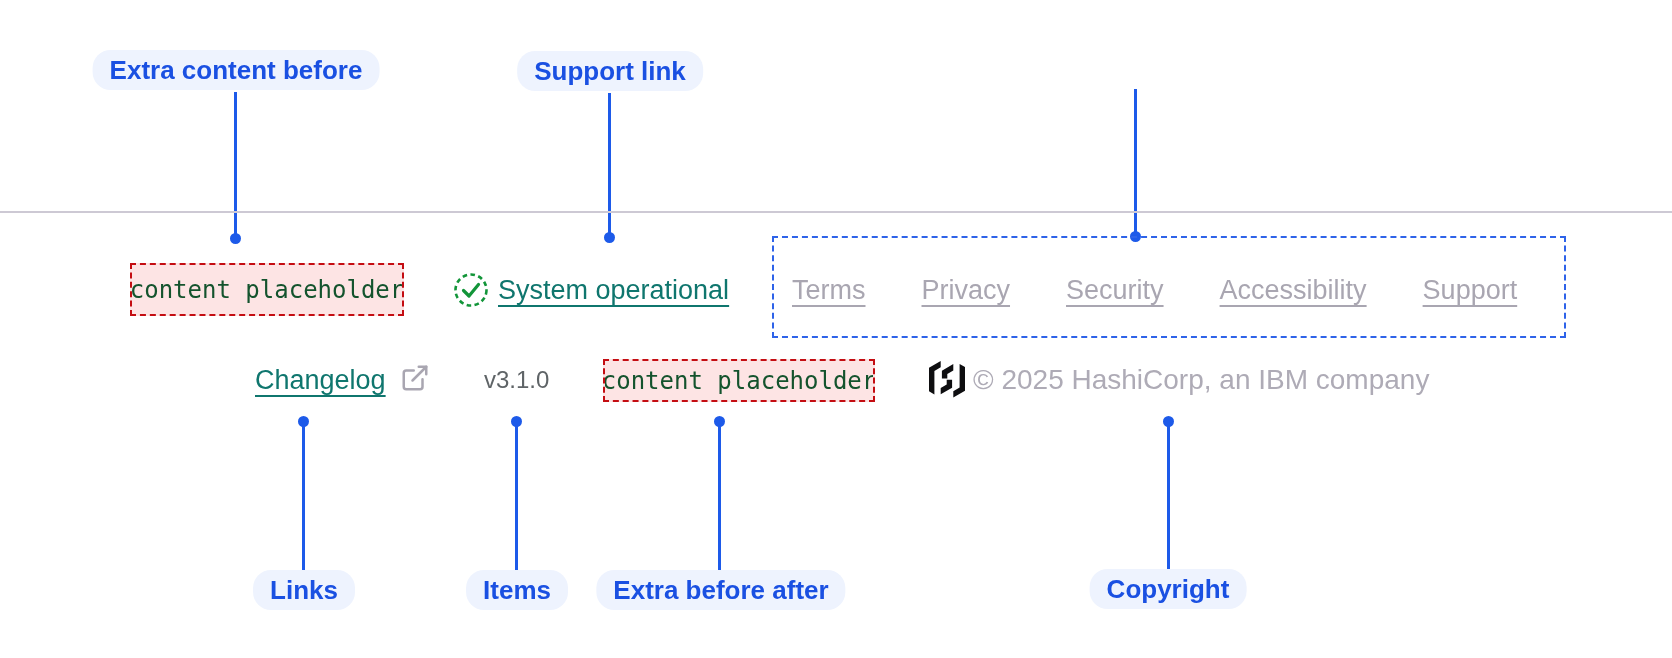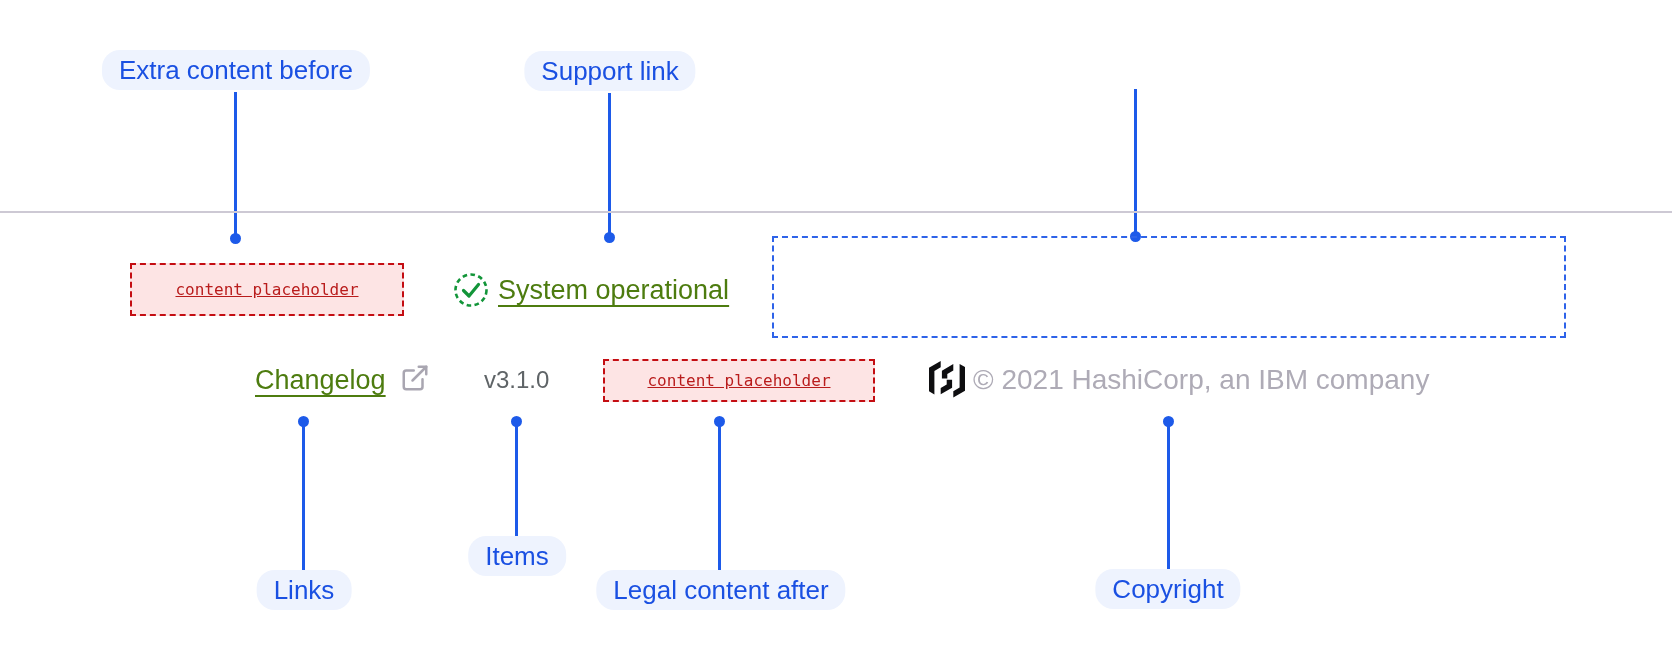--- a/index.html
+++ b/index.html
@@ -4,38 +4,38 @@
 <style>
   html,body{margin:0;padding:0;background:#ffffff;}
   #stage{
     position:relative;width:1672px;height:658px;background:#ffffff;overflow:hidden;
     font-family:"Liberation Sans",sans-serif;
   }
   
   .pill{
     position:absolute;transform:translateX(-50%);
     background:#eef3fe;color:#1a50e2;border-radius:18px;
-    font-size:26px;font-weight:400;line-height:40px;height:40px;
+    font-size:26px;font-weight:700;line-height:40px;height:40px;
     padding:0 17px;white-space:nowrap;
   }
   
   .conn{position:absolute;width:3px;background:#1d5ae9;}
   .dot{position:absolute;width:11px;height:11px;border-radius:50%;background:#1d5ae9;}
   
   .divider{position:absolute;left:0;top:211px;width:1672px;height:2px;background:#cdc9d4;}
   
   .placeholder{
     position:absolute;display:flex;align-items:center;justify-content:center;
-    background:#fde4e4;border:2px dashed #c40d12;color:#b91c1c;
-    font-family:"DejaVu Sans Mono",monospace;font-size:16px;white-space:nowrap;
-    box-sizing:border-box;overflow:hidden;text-decoration:underline;
+    background:#fde4e4;border:2px dashed #c40d12;color:#14532d;
+    font-family:"DejaVu Sans Mono",monospace;font-size:24px;white-space:nowrap;
+    box-sizing:border-box;overflow:hidden;
   }
   
   .faded-link{
-    position:absolute;color:#4d7c0f;font-size:27px;line-height:34px;
+    position:absolute;color:#0f766e;font-size:27px;line-height:34px;
     text-decoration:underline;text-decoration-thickness:2px;text-underline-offset:6px;
     white-space:nowrap;cursor:pointer;
   }
   .legal-box{
     position:absolute;left:772px;top:236px;width:794px;height:102px;
     border:2px dashed #2e63e9;box-sizing:border-box;
   }
   .legal-links{
     position:absolute;left:792px;top:273px;display:flex;gap:56px;align-items:center;
   }
@@ -66,20 +66,27 @@
 
   <div class="placeholder" style="left:130px;top:263px;width:274px;height:53px;">content placeholder</div>
 
   <svg class="icon" style="left:453px;top:272px;" width="36" height="36" viewBox="0 0 36 36">
     <circle cx="18" cy="18" r="15.5" fill="none" stroke="#129539" stroke-width="2.6" stroke-dasharray="4.6 3.4"></circle>
     <path d="M10.5 18.5 L16 24 L25.5 12.5" fill="none" stroke="#129539" stroke-width="3.2" stroke-linecap="round" stroke-linejoin="round"></path>
   </svg>
   <a class="faded-link" style="left:498px;top:273px;">System operational</a>
 
   <div class="legal-box"></div>
+  <div class="legal-links">
+    <span>Terms</span>
+    <span>Privacy</span>
+    <span>Security</span>
+    <span>Accessibility</span>
+    <span>Support</span>
+  </div>
 
   <a class="faded-link" style="left:255px;top:363px;">Changelog</a>
   <svg class="icon" style="left:400px;top:363px;" width="30" height="30" viewBox="0 0 24 24">
     <g fill="none" stroke="#a9a6b1" stroke-width="2" stroke-linecap="round" stroke-linejoin="round">
       <path d="M18 13v6a2 2 0 0 1-2 2H5a2 2 0 0 1-2-2V8a2 2 0 0 1 2-2h6"></path>
       <polyline points="15 3 21 3 21 9"></polyline>
       <line x1="10" y1="14" x2="21" y2="3"></line>
     </g>
   </svg>
   <div class="version" style="left:484px;top:363px;">v3.1.0</div>
@@ -87,29 +94,29 @@
   <div class="placeholder" style="left:603px;top:359px;width:272px;height:43px;">content placeholder</div>
 
   <svg class="icon" style="left:929px;top:361px;" width="36" height="37" viewBox="0 0 36 37">
     <g fill="#0e0e10">
       <path d="M11.7 0 L0 6.7 v23.6 l5.4 3.1 V9.9 l6.3 -3.6 V0 Z"></path>
       <path d="M24.3 3.1 L12.9 9.7 v7.9 h5.4 v-4.7 l6 -3.5 V3.1 Z"></path>
       <path d="M24.3 36.4 L36 29.7 V6.1 l-5.4 -3.1 v23.6 l-6.3 3.6 v6.3 Z"></path>
       <path d="M11.7 33.3 l11.4 -6.6 v-7.9 h-5.4 v4.7 l-6 3.5 v6.3 Z"></path>
     </g>
   </svg>
-  <div class="copyright" style="left:973px;top:362px;">© 2021 HashiCorp, an IBM company</div>
+  <div class="copyright" style="left:973px;top:362px;">© 2025 HashiCorp, an IBM company</div>
 
   <div class="dot" style="left:298px;top:416px;"></div>
   <div class="conn" style="left:302px;top:424px;height:146px;"></div>
   <div class="dot" style="left:511px;top:416px;"></div>
   <div class="conn" style="left:515px;top:424px;height:146px;"></div>
   <div class="dot" style="left:714px;top:416px;"></div>
   <div class="conn" style="left:718px;top:424px;height:146px;"></div>
   <div class="dot" style="left:1163px;top:416px;"></div>
   <div class="conn" style="left:1167px;top:424px;height:145px;"></div>
 
   <div class="pill" style="left:304px;top:570px;text-align:right;">Links</div>
-  <div class="pill" style="left:517px;top:536px;">Items</div>
-  <div class="pill" style="left:721px;top:570px;">Legal content after</div>
+  <div class="pill" style="left:517px;top:570px;">Items</div>
+  <div class="pill" style="left:721px;top:570px;">Extra before after</div>
   <div class="pill" style="left:1168px;top:569px;">Copyright</div>
 
 </div>
 
 </body></html>

